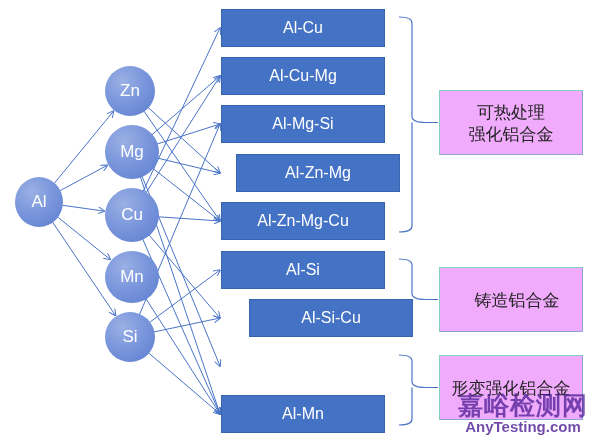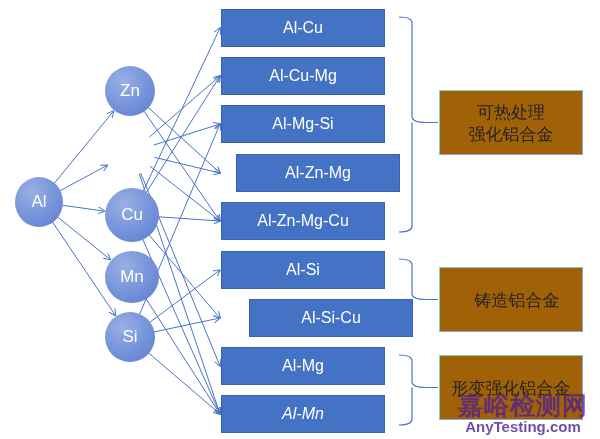--- a/index.html
+++ b/index.html
@@ -7,21 +7,21 @@
          font-family: "Liberation Sans", sans-serif; }
   #stage { position: absolute; left: 0; top: 0; width: 600px; height: 439px; }
   .node { position: absolute; border-radius: 50%;
           background: radial-gradient(circle at 35% 30%, #9ab0e4 0%, #7b97dc 45%, #5a7bcf 100%);
           color: #ffffff; display: flex; align-items: center; justify-content: center;
           font-size: 17px; }
   .alloy { position: absolute; left: 221px; width: 164px; height: 38px;
            background: #4472c4; border: 1px solid #3a63ad; color: #ffffff;
            display: flex; align-items: center; justify-content: center; font-size: 16px;
            box-sizing: border-box; }
-  .cat { position: absolute; background: #a16207; border: 1px solid #7fd3c5;
+  .cat { position: absolute; background: #f0abfc; border: 1px solid #7fd3c5;
          border-right-color: #8aa6d8; border-bottom-color: #8aa6d8;
          display: flex; align-items: center; justify-content: center; text-align: center;
          color: #222222; font-size: 17px; line-height: 22px; box-sizing: border-box;
          font-family: "DejaVu Sans", sans-serif; }
   .cat span { white-space: pre-line; }
   .wm { position: absolute; left: 458px; top: 389px; width: 130px; color: #4c1d95; text-align: center; }
   .wm .cn { font-size: 25px; letter-spacing: 1px; font-family: "DejaVu Sans", sans-serif; font-weight: bold; opacity: 0.75; }
   .wm .en { font-size: 15px; font-weight: bold; margin-top: -4px; opacity: 0.8; }
 </style>
 </head>
@@ -62,20 +62,23 @@
       <path d="M399,355 Q412,355 412,361 L412,381.5 Q412,387.5 426,387.5 L438,387.5 M412,387.5 Q412,387.5 412,393.5 L412,419 Q412,425 399,425" fill="none" stroke="#4a74c8" stroke-width="1.2"></path>
     </svg>
 
   <div class="node" id="node-Al" style="left:15px;top:177px;width:48px;height:50px;">
     <span>Al</span>
   </div>
 
   <div class="node" id="node-Zn" style="left:105px;top:66px;width:50px;height:50px;">
     <span>Zn</span>
   </div>
+  <div class="node" id="node-Mg" style="left:105px;top:125px;width:54px;height:54px;">
+    <span>Mg</span>
+  </div>
   <div class="node" id="node-Cu" style="left:105px;top:188px;width:54px;height:54px;">
     <span>Cu</span>
   </div>
   <div class="node" id="node-Mn" style="left:105px;top:251px;width:54px;height:52px;">
     <span>Mn</span>
   </div>
   <div class="node" id="node-Si" style="left:105px;top:312px;width:50px;height:50px;">
     <span>Si</span>
   </div>
 
@@ -93,24 +96,21 @@
     </div>
   <div class="alloy" id="alloy-4" style="top:202px;">
     <span>Al-Zn-Mg-Cu</span>
     </div>
   <div class="alloy" id="alloy-5" style="top:251px;">
     <span>Al-Si</span>
     </div>
   <div class="alloy" id="alloy-6" style="top:299px;margin-left:28px;">
     <span>Al-Si-Cu</span>
     </div>
-  <div class="alloy" id="alloy-7" style="top:347px;">
-    <span>Al-Mg</span>
-    </div>
-  <div class="alloy" id="alloy-8" style="top:395px;font-style:italic;">
+  <div class="alloy" id="alloy-8" style="top:395px;">
     <span>Al-Mn</span>
     </div>
 
   <div class="cat" style="left:439px;top:90px;width:144px;height:65px;">
     <span>可热处理
 强化铝合金</span>
   </div>
   <div class="cat" style="left:439px;top:267px;width:144px;height:65px;padding-left:12px;">
     <span>铸造铝合金</span>
   </div>

